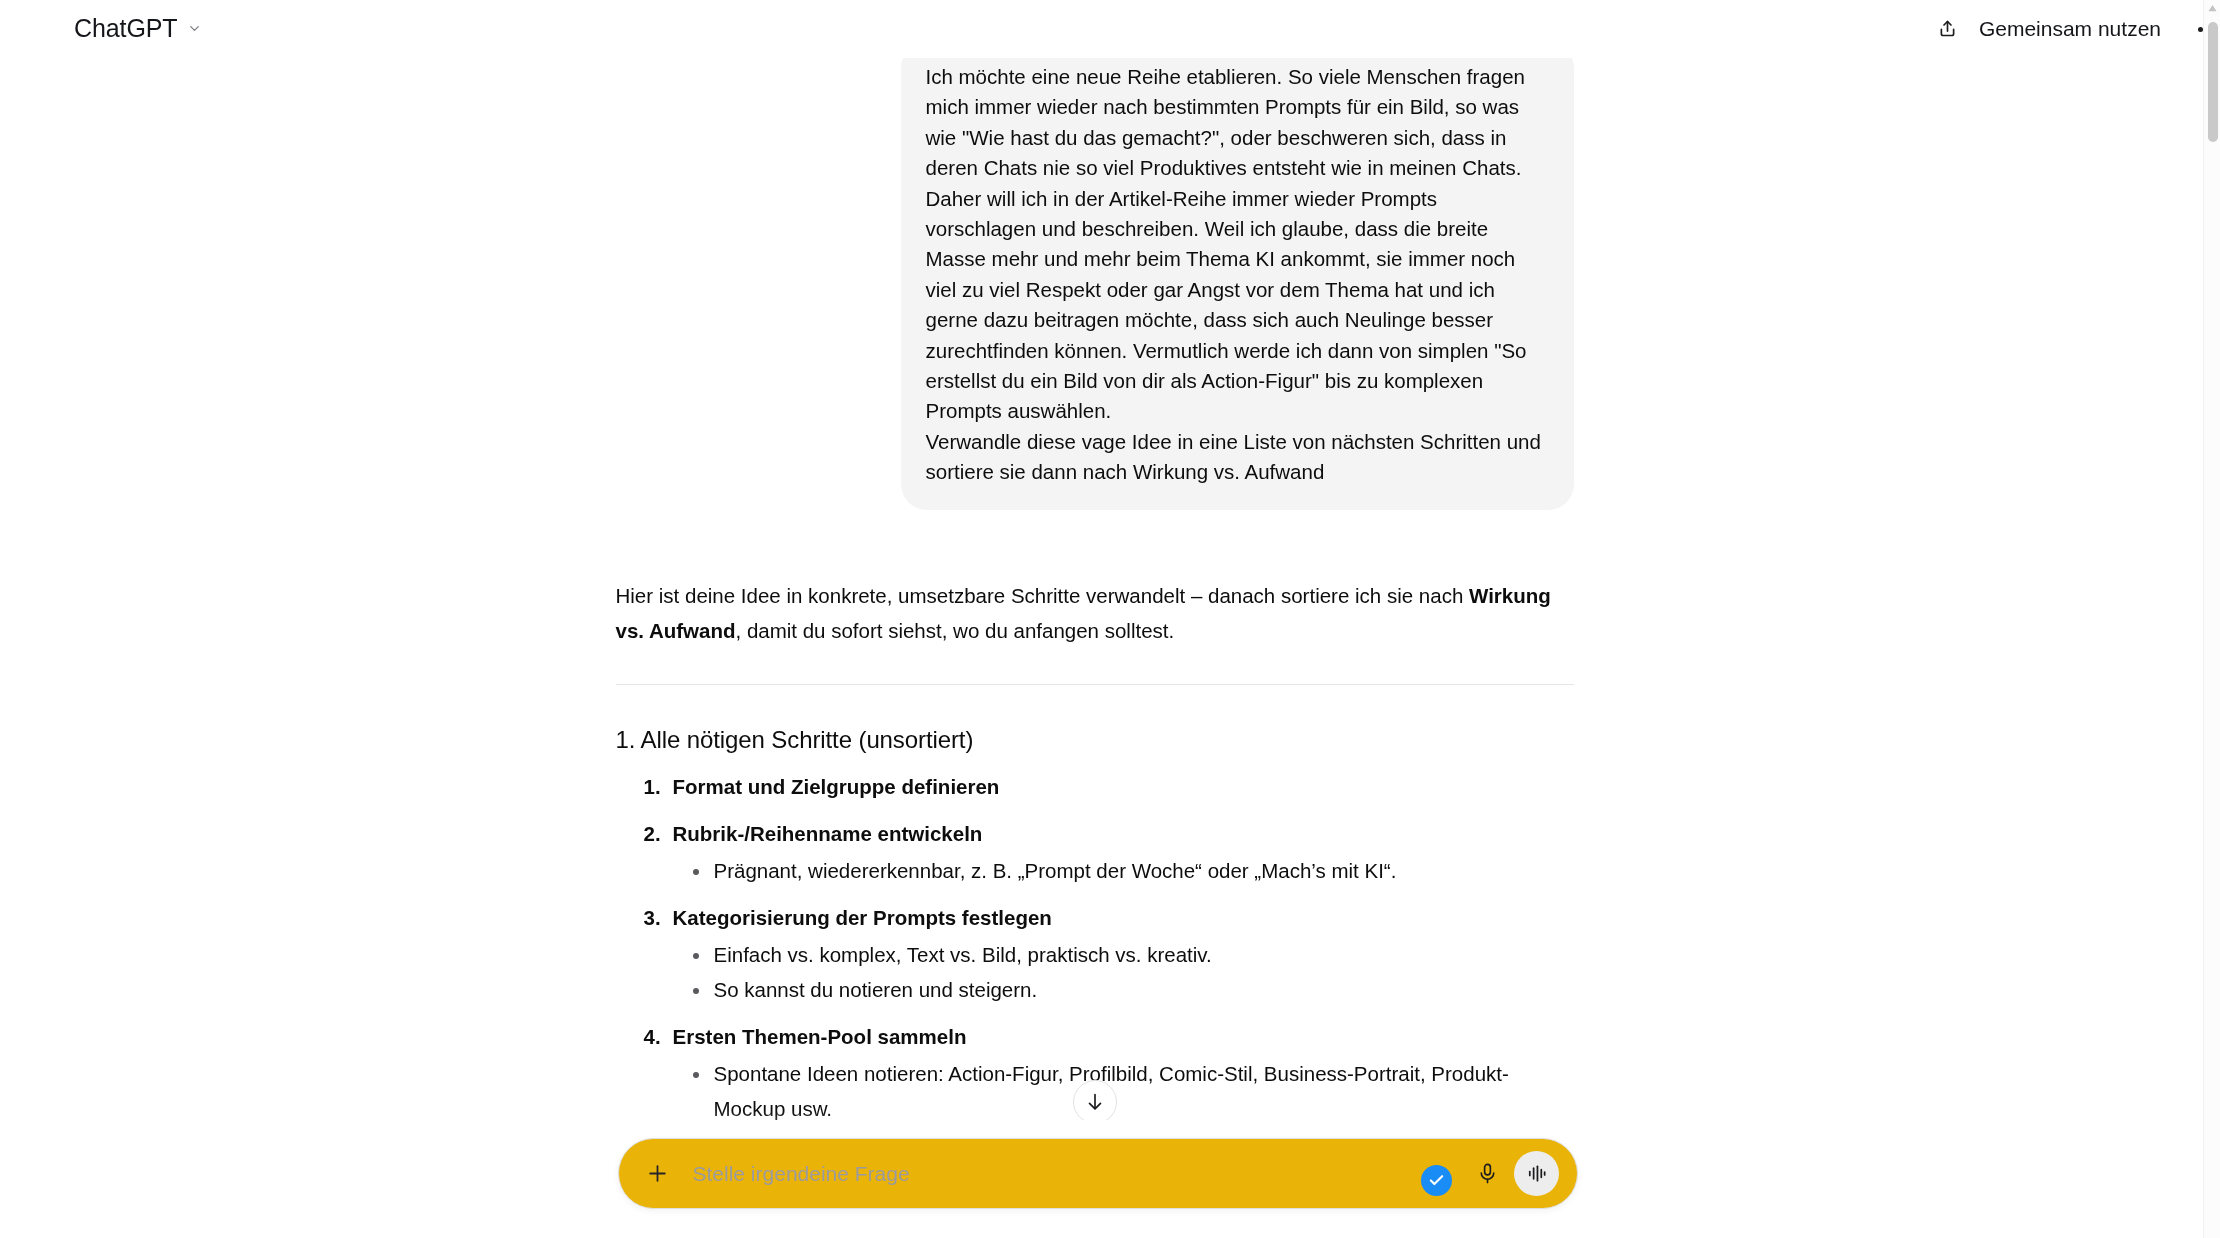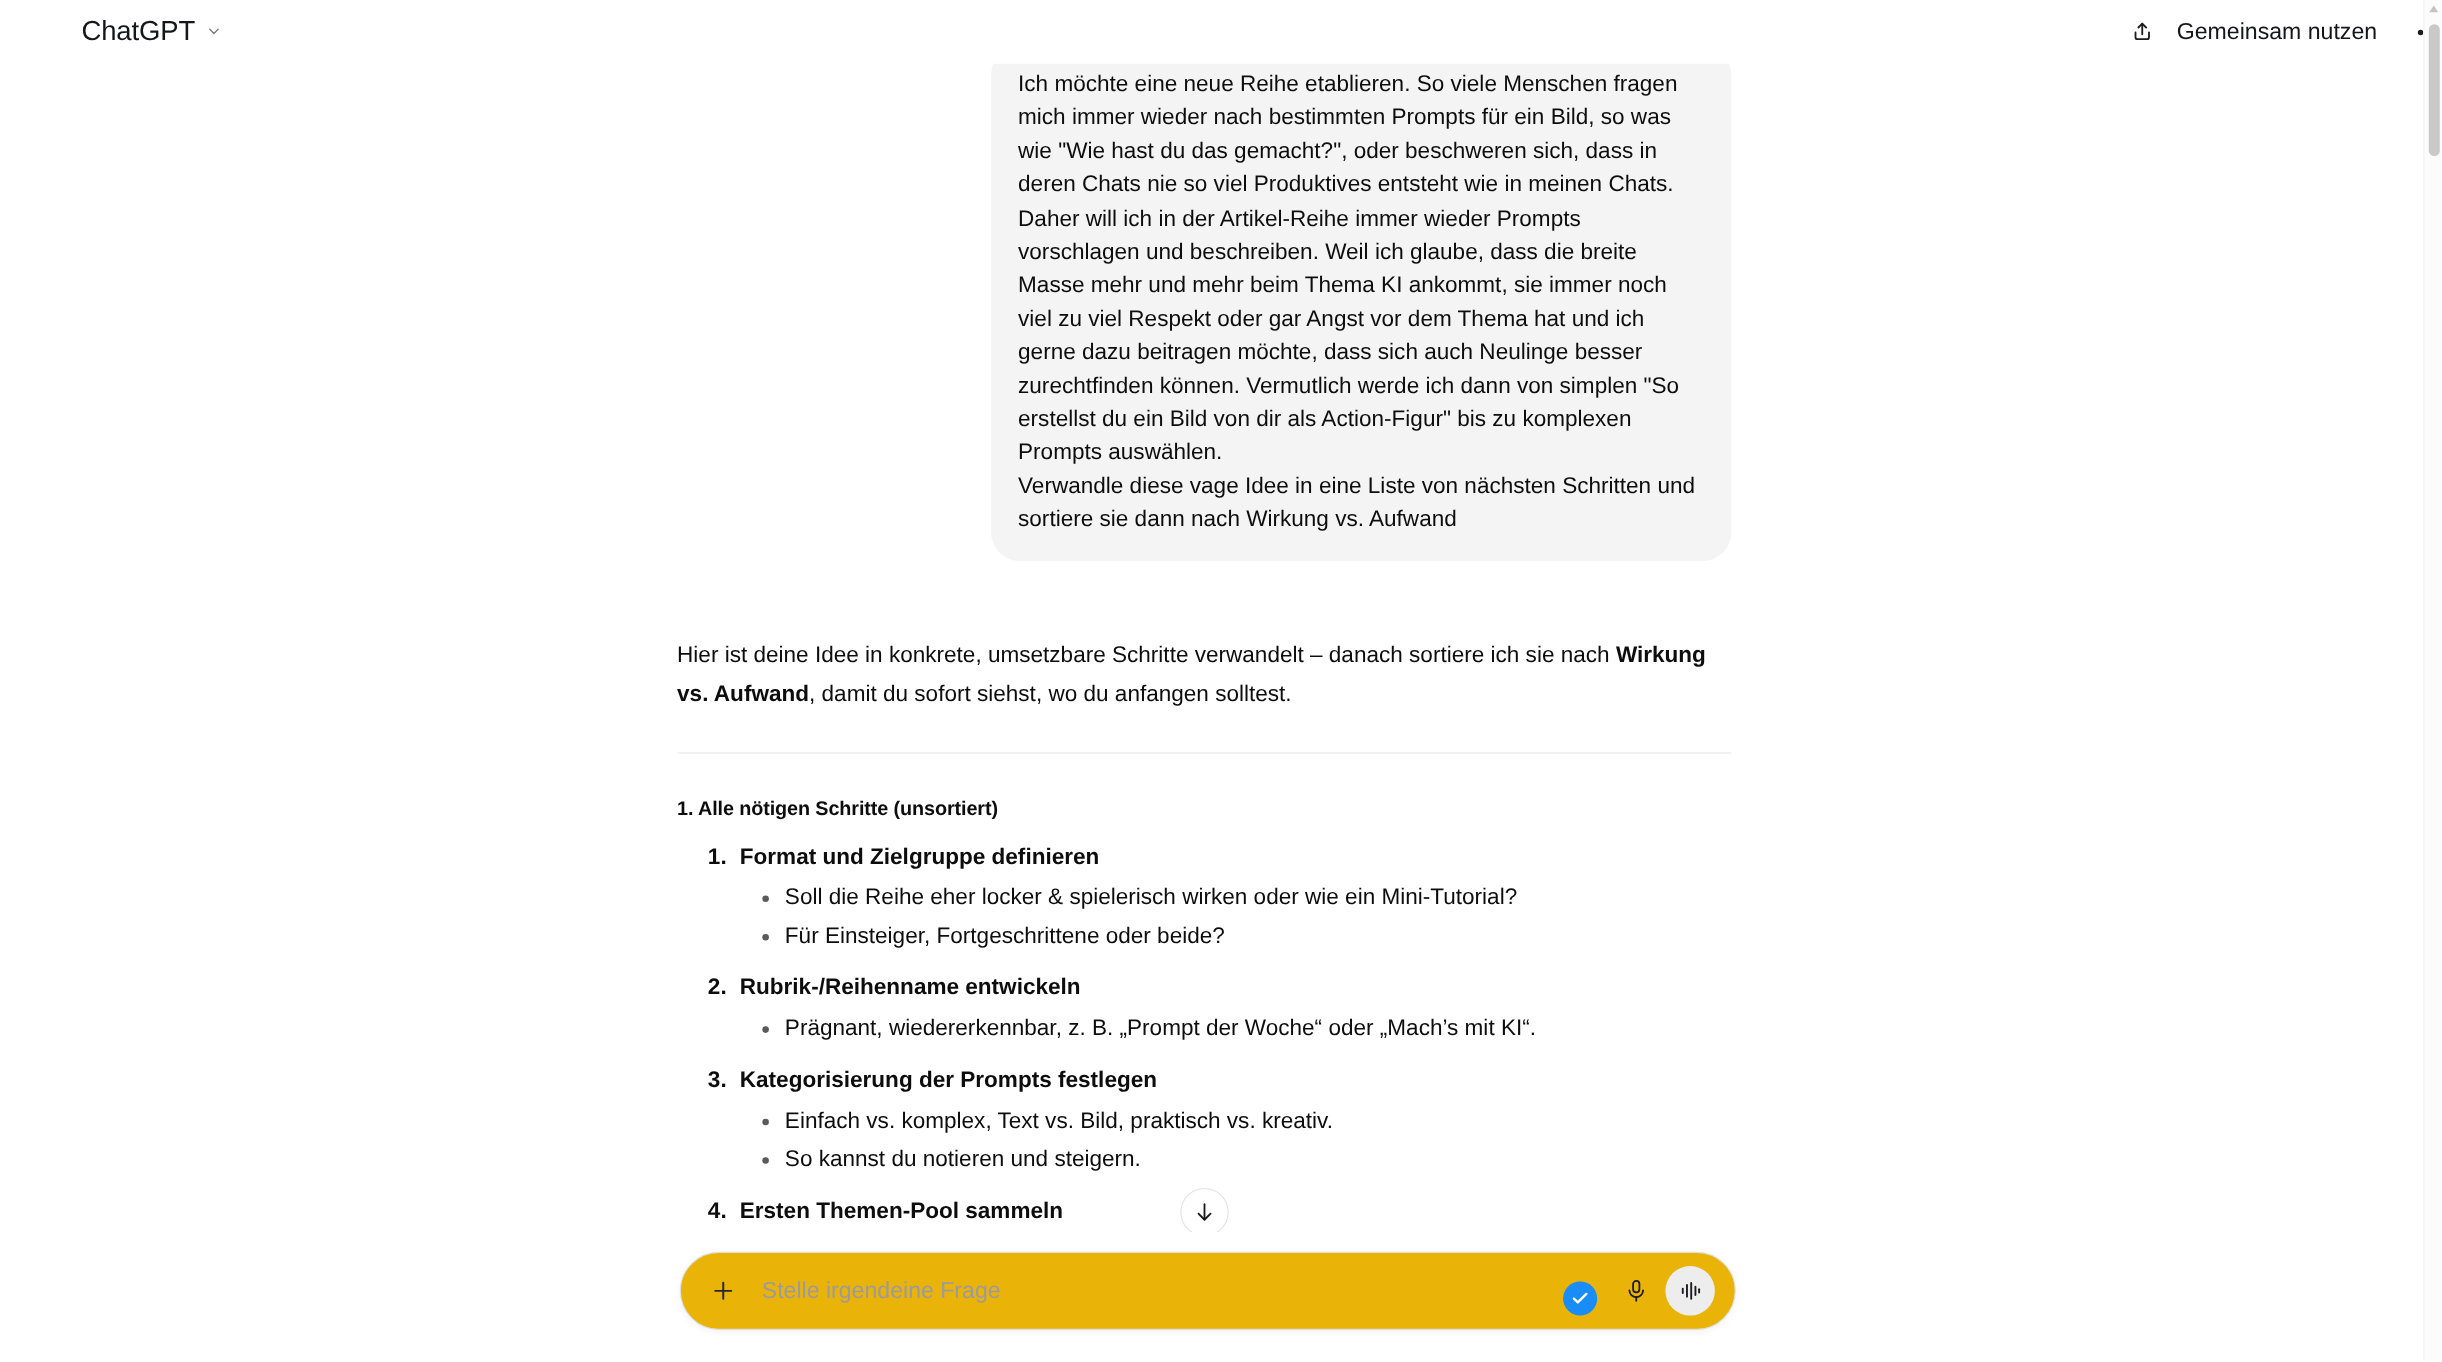--- a/index.html
+++ b/index.html
@@ -143,23 +143,23 @@
   .assistant b, .assistant strong { font-weight: 700; }
 
   hr.rule {
     border: none;
     border-top: 1px solid #e6e6e6;
     margin: 36px 0 0 0;
     width: 100%;
   }
 
   h2.section-title {
-    font-size: 18px;
+    font-size: 24px;
     line-height: 1.3;
-    font-weight: 700;
+    font-weight: 400;
     margin: 39px 0 0 0;
     color: #0d0d0d;
     letter-spacing: -0.1px;
   }
 
   ol.steps {
     list-style: none;
     margin: 14px 0 0 0;
     padding: 0;
     counter-reset: stepc;
@@ -372,24 +372,20 @@
           </p>
 
           <hr class="rule">
 
           <h2 class="section-title">1. Alle nötigen Schritte (unsortiert)</h2>
 
           <ol class="steps">
 
             <li>
               <div class="step-title">Format und Zielgruppe definieren</div>
-              <ul class="subs">
-                <li>Soll die Reihe eher locker &amp; spielerisch wirken oder wie ein Mini-Tutorial?</li>
-                <li>Für Einsteiger, Fortgeschrittene oder beide?</li>
-              </ul>
             </li>
 
             <li>
               <div class="step-title">Rubrik-/Reihenname entwickeln</div>
               <ul class="subs">
                 <li>Prägnant, wiedererkennbar, z. B. „Prompt der Woche“ oder „Mach’s mit KI“.</li>
               </ul>
             </li>
 
             <li>

